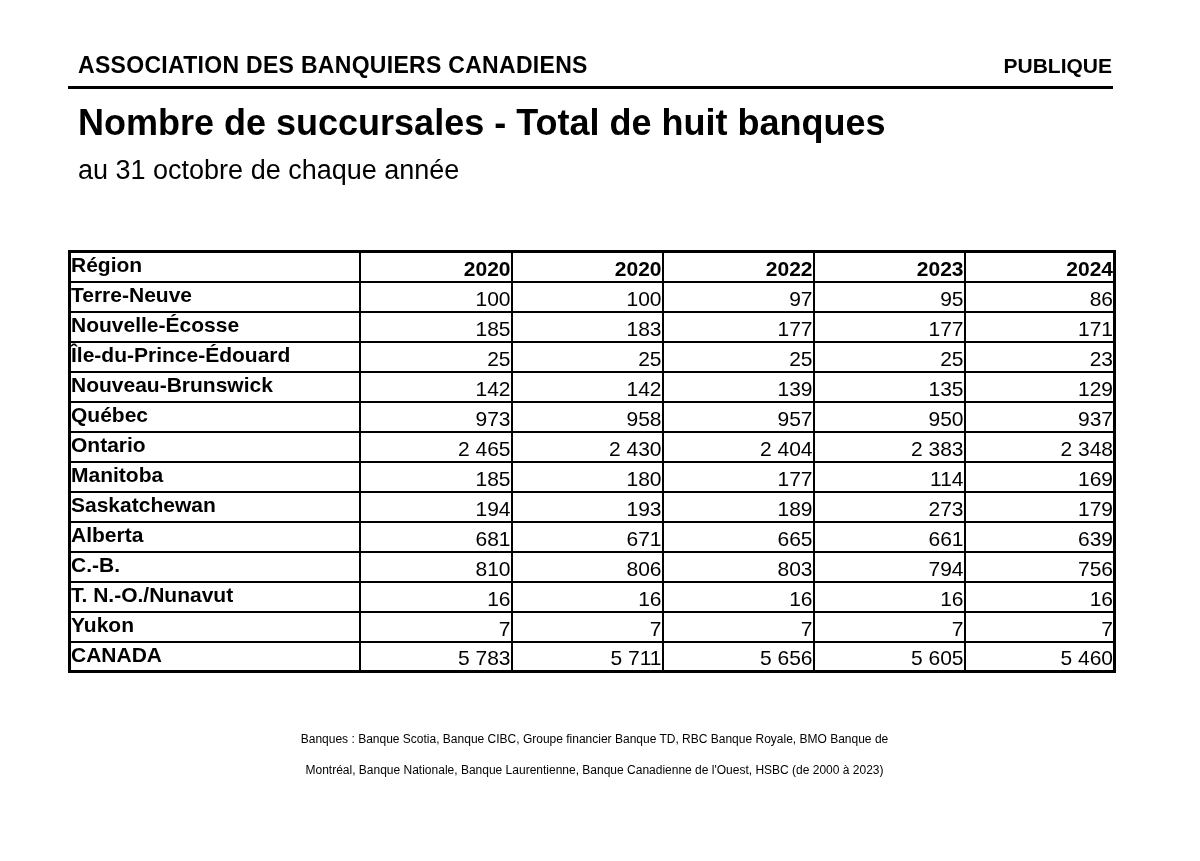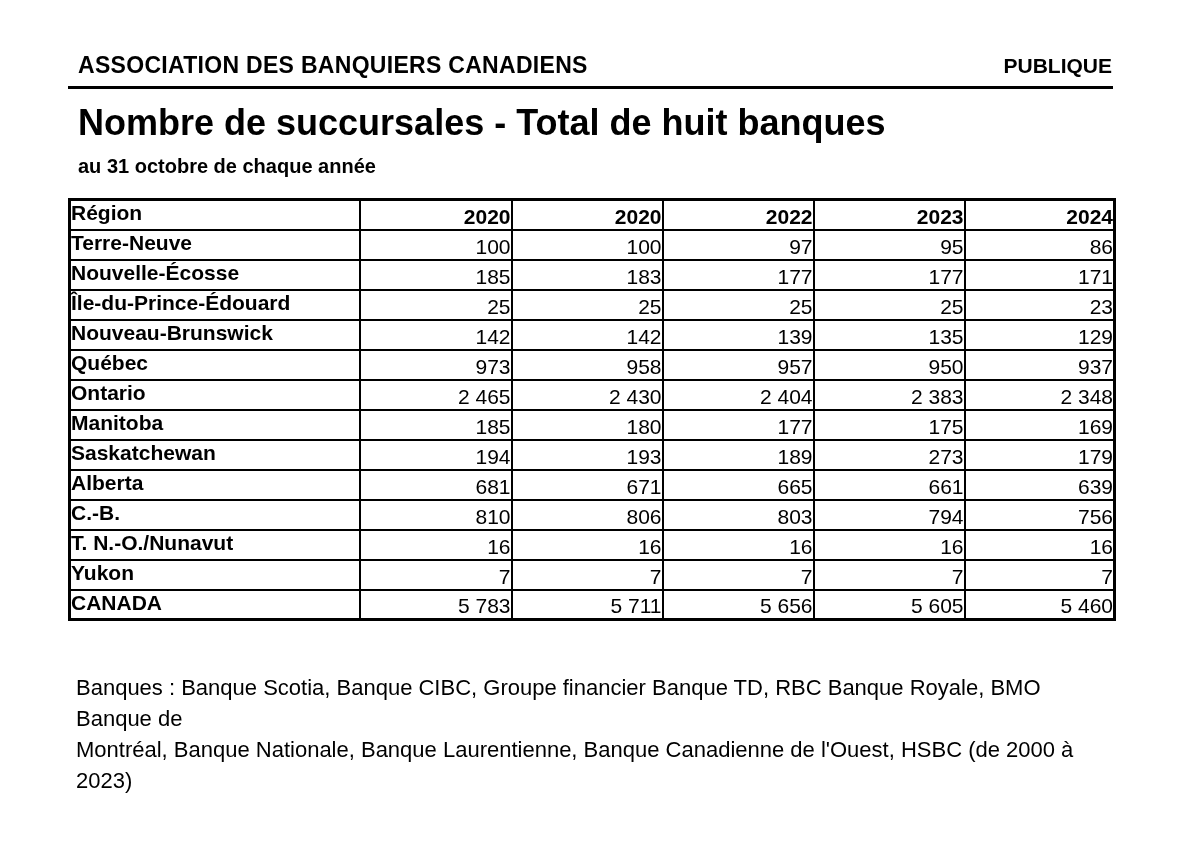--- a/index.html
+++ b/index.html
@@ -37,26 +37,26 @@
     padding-left: 24px;
   }
   .title {
     margin: 13px 0 0 10px;
     font-size: 36px;
     font-weight: bold;
     white-space: nowrap;
   }
   .subtitle {
     margin: 11px 0 0 10px;
-    font-size: 20px;
-    font-weight: bold;
+    font-size: 27px;
+    font-weight: normal;
     white-space: nowrap;
   }
   table.data {
-    margin-top: 20px;
+    margin-top: 64px;
     width: 1045px;
     border-collapse: collapse;
     table-layout: fixed;
     border: 3px solid #000;
   }
   table.data th, table.data td {
     border: 2px solid #000;
     font-size: 21px;
     height: 30px;
     white-space: nowrap;
@@ -79,23 +79,24 @@
     font-weight: normal;
   }
   thead th.num {
     font-weight: bold;
   }
   tr.total td.num {
     font-weight: normal;
   }
   .footnote {
     margin: 51px 0 0 8px;
-    font-size: 22px;
+    font-size: 12px;
     line-height: 31px;
     font-weight: normal;
+    text-align: center;
   }
 </style>
 </head>
 <body>
 
 <div class="content">
 
   <div class="masthead">
     <span class="org">ASSOCIATION DES BANQUIERS CANADIENS</span>
     <span class="classification">PUBLIQUE</span>
@@ -176,21 +177,21 @@
     <td class="num">2 404</td>
     <td class="num">2 383</td>
     <td class="num">2 348</td>
   </tr>
 
   <tr>
     <td class="lbl">Manitoba</td>
     <td class="num">185</td>
     <td class="num">180</td>
     <td class="num">177</td>
-    <td class="num">175</td>
+    <td class="num">114</td>
     <td class="num">169</td>
   </tr>
 
   <tr>
     <td class="lbl">Saskatchewan</td>
     <td class="num">194</td>
     <td class="num">193</td>
     <td class="num">189</td>
     <td class="num">273</td>
     <td class="num">179</td>

